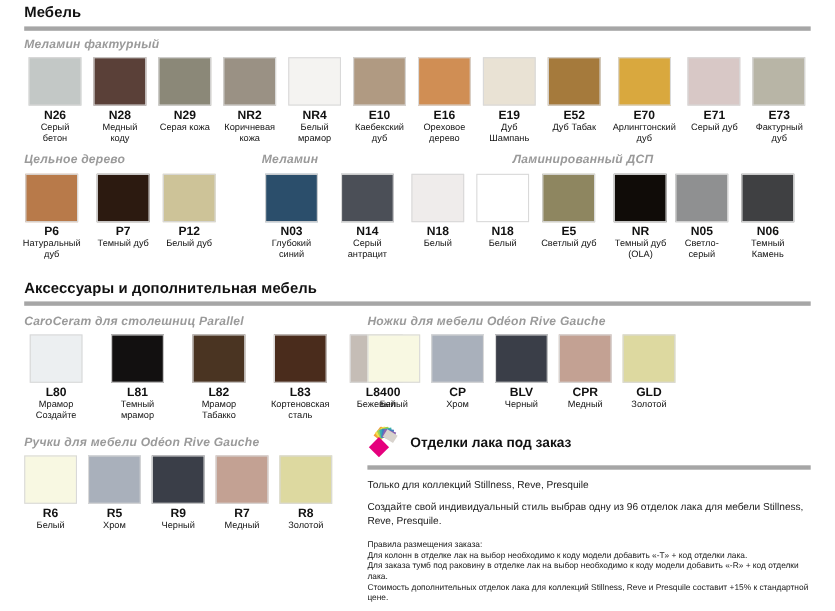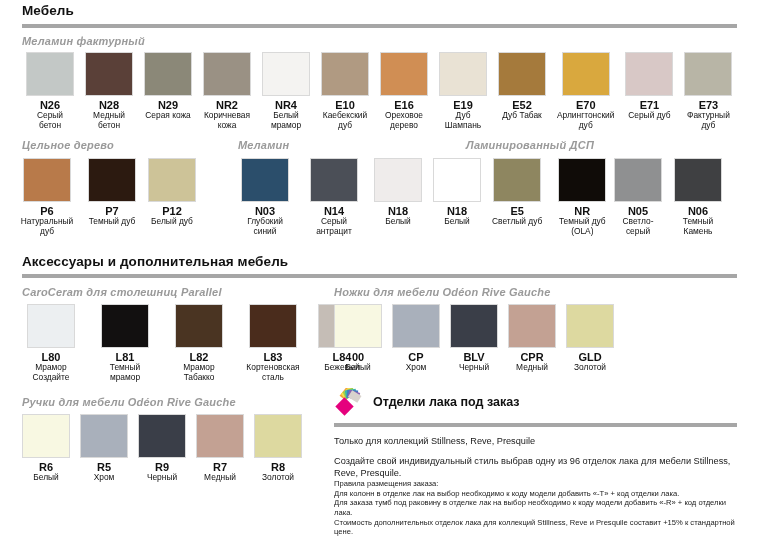--- a/index.html
+++ b/index.html
@@ -97,21 +97,21 @@
     font-size: 12.5px; font-weight: bold; color: #111;
   }
   .lac-rule { height: 4px; background: #a6a6a6; width: 100%; margin-top: 7px; }
   .lac-sub {
     font-size: 9.2px; color: #1a1a1a; margin-top: 9px;
   }
   .lac-body {
     font-size: 9.2px; color: #1a1a1a; margin-top: 10px; line-height: 11.6px;
   }
   .lac-rules {
-    font-size: 7.6px; color: #1a1a1a; line-height: 9.6px;
+    font-size: 7.6px; color: #1a1a1a; margin-top: 11px; line-height: 9.6px;
   }
   .fan-icon { width: 30px; height: 28px; flex: 0 0 30px; }
 </style>
 </head>
 <body>
 
 <div class="page">
 
   <div class="section-title" id="sec1-title">Мебель</div>
   <div class="rule" id="sec1-rule"></div>
@@ -119,21 +119,21 @@
   <div class="group-title" id="g-melamin-fakt">Меламин фактурный</div>
   <div class="swatch-row" id="row-melamin-fakt">
       <div class="swatch-cell">
         <div class="swatch" style="background: rgb(195, 200, 198);"></div>
         <div class="sw-code">N26</div>
         <div class="sw-name">Серый бетон</div>
       </div>
       <div class="swatch-cell">
         <div class="swatch" style="background: rgb(90, 64, 56);"></div>
         <div class="sw-code">N28</div>
-        <div class="sw-name">Медный бетон</div>
+        <div class="sw-name">Медный коду</div>
       </div>
       <div class="swatch-cell">
         <div class="swatch" style="background: rgb(139, 136, 120);"></div>
         <div class="sw-code">N29</div>
         <div class="sw-name">Серая кожа</div>
       </div>
       <div class="swatch-cell">
         <div class="swatch" style="background: rgb(154, 145, 132);"></div>
         <div class="sw-code">NR2</div>
         <div class="sw-name">Коричневая кожа</div>

